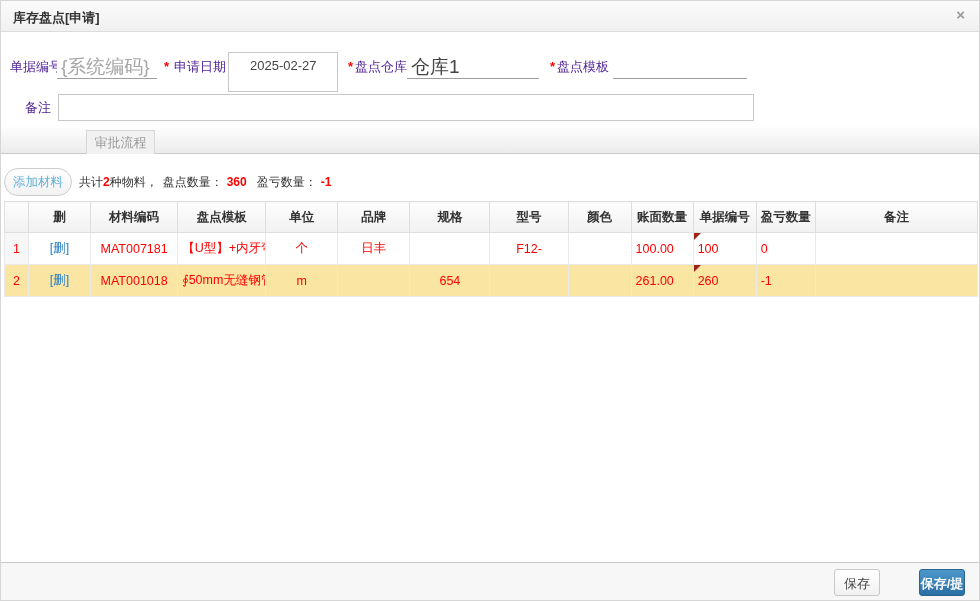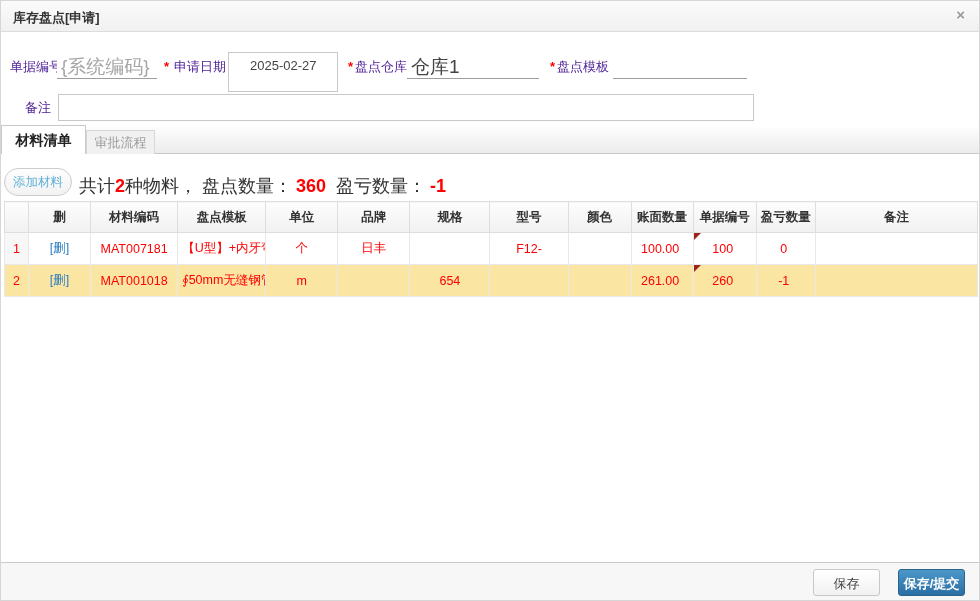--- a/index.html
+++ b/index.html
@@ -30,42 +30,42 @@
   .tab-active{position:absolute;left:0;top:-2px;width:83px;height:28px;background:#fff;
     border:1px solid #c9c9c9;border-bottom:none;text-align:center;line-height:28px;
     font-size:14px;font-weight:bold;color:#222;z-index:2;cursor:pointer;}
   .tab-inactive{position:absolute;left:85px;top:3px;width:67px;height:23px;background:#f1f1f1;
     border:1px solid #d7d7d7;border-bottom:none;text-align:center;line-height:23px;
     font-size:13px;color:#9c9c9c;cursor:pointer;}
   
   .add-btn{position:absolute;left:3px;top:167px;width:66px;height:26px;
     border:1px solid #ccc;border-radius:14px;background:linear-gradient(#fefefe,#f2f2f2);
     color:#5fb0d8;font-size:12.5px;text-align:center;line-height:26px;cursor:pointer;}
-  .summary{position:absolute;left:78px;top:173px;font-size:18px;color:#333;}
+  .summary{position:absolute;left:78px;top:173px;font-size:12px;color:#333;}
   .summary .rednum{color:#ff0000;font-weight:bold;}
   .summary .gap-s{margin-left:5px;}
   .summary .gap-m{margin-left:10px;}
   .summary .gap-v{margin-left:4px;}
   
   .grid{position:absolute;left:3px;top:200px;width:974px;border-collapse:collapse;table-layout:fixed;}
   .grid th{height:30px;background:linear-gradient(#fdfdfd,#f1f1f1);border:1px solid #dedede;
     font-size:12.5px;font-weight:bold;color:#333;text-align:center;padding:0 2px;
     overflow:hidden;white-space:nowrap;}
   .grid td{height:32px;border:1px solid #e9e9e9;font-size:12.5px;color:#ff0000;
     text-align:center;padding:0 4px;overflow:hidden;white-space:nowrap;background:#fff;box-sizing:border-box;}
   .grid td.idx{background:#f7f7f7;}
   .grid tr.selected td{background:#fbe5a3;}
-  .grid td.num{text-align:center;padding-right:8px;}
+  .grid td.num{text-align:left;padding-right:8px;}
   .del-link{color:#2f80c1;cursor:pointer;}
   .count-cell{position:relative;}
   .marker{position:absolute;left:0;top:0;width:0;height:0;
     border-top:7px solid #9c241c;border-right:7px solid transparent;}
   
   .footer{position:absolute;left:0;right:0;top:561px;height:40px;background:#f7f7f7;border-top:1px solid #c9c9c9;}
-  .btn{position:absolute;top:6px;width:67px;height:27px;border-radius:3px;text-align:center;
+  .btn{position:absolute;top:6px;width:46px;height:27px;border-radius:3px;text-align:center;
     line-height:27px;font-size:13px;cursor:pointer;box-sizing:border-box;}
   .btn-save{right:99px;background:linear-gradient(#ffffff,#f1f1f1);border:1px solid #c8c8c8;color:#444;}
   .btn-submit{right:14px;background:linear-gradient(#4c97c9,#2a6ea3);border:1px solid #27648f;color:#fff;font-weight:bold;}
 </style>
 </head>
 <body>
 
 <div class="titlebar">
   <span class="title">库存盘点[申请]</span>
   <span class="close">×</span>
@@ -83,21 +83,20 @@
 <div class="u-field" style="left:406px;top:53px;width:132px;">仓库1</div>
 
 <span class="star" style="left:549px;top:58px;">*</span>
 <span class="lbl" style="left:556px;top:58px;">盘点模板</span>
 <div class="u-field" style="left:612px;top:53px;width:134px;"></div>
 
 <span class="lbl" style="left:24px;top:99px;">备注</span>
 <input class="remark-input" value="" style="">
 
 <div class="tabstrip">
-  <div class="tab-active">材料清单</div>
   <div class="tab-inactive">审批流程</div>
 </div>
 
 <div class="add-btn">添加材料</div>
 <div class="summary">
   <span>共计</span><span class="rednum">2</span><span>种物料，</span><span class="gap-s">盘点数量：</span><span class="rednum gap-v">360</span><span class="gap-m">盈亏数量：</span><span class="rednum gap-v">-1</span>
 </div>
 
 <table class="grid">
   <colgroup>

